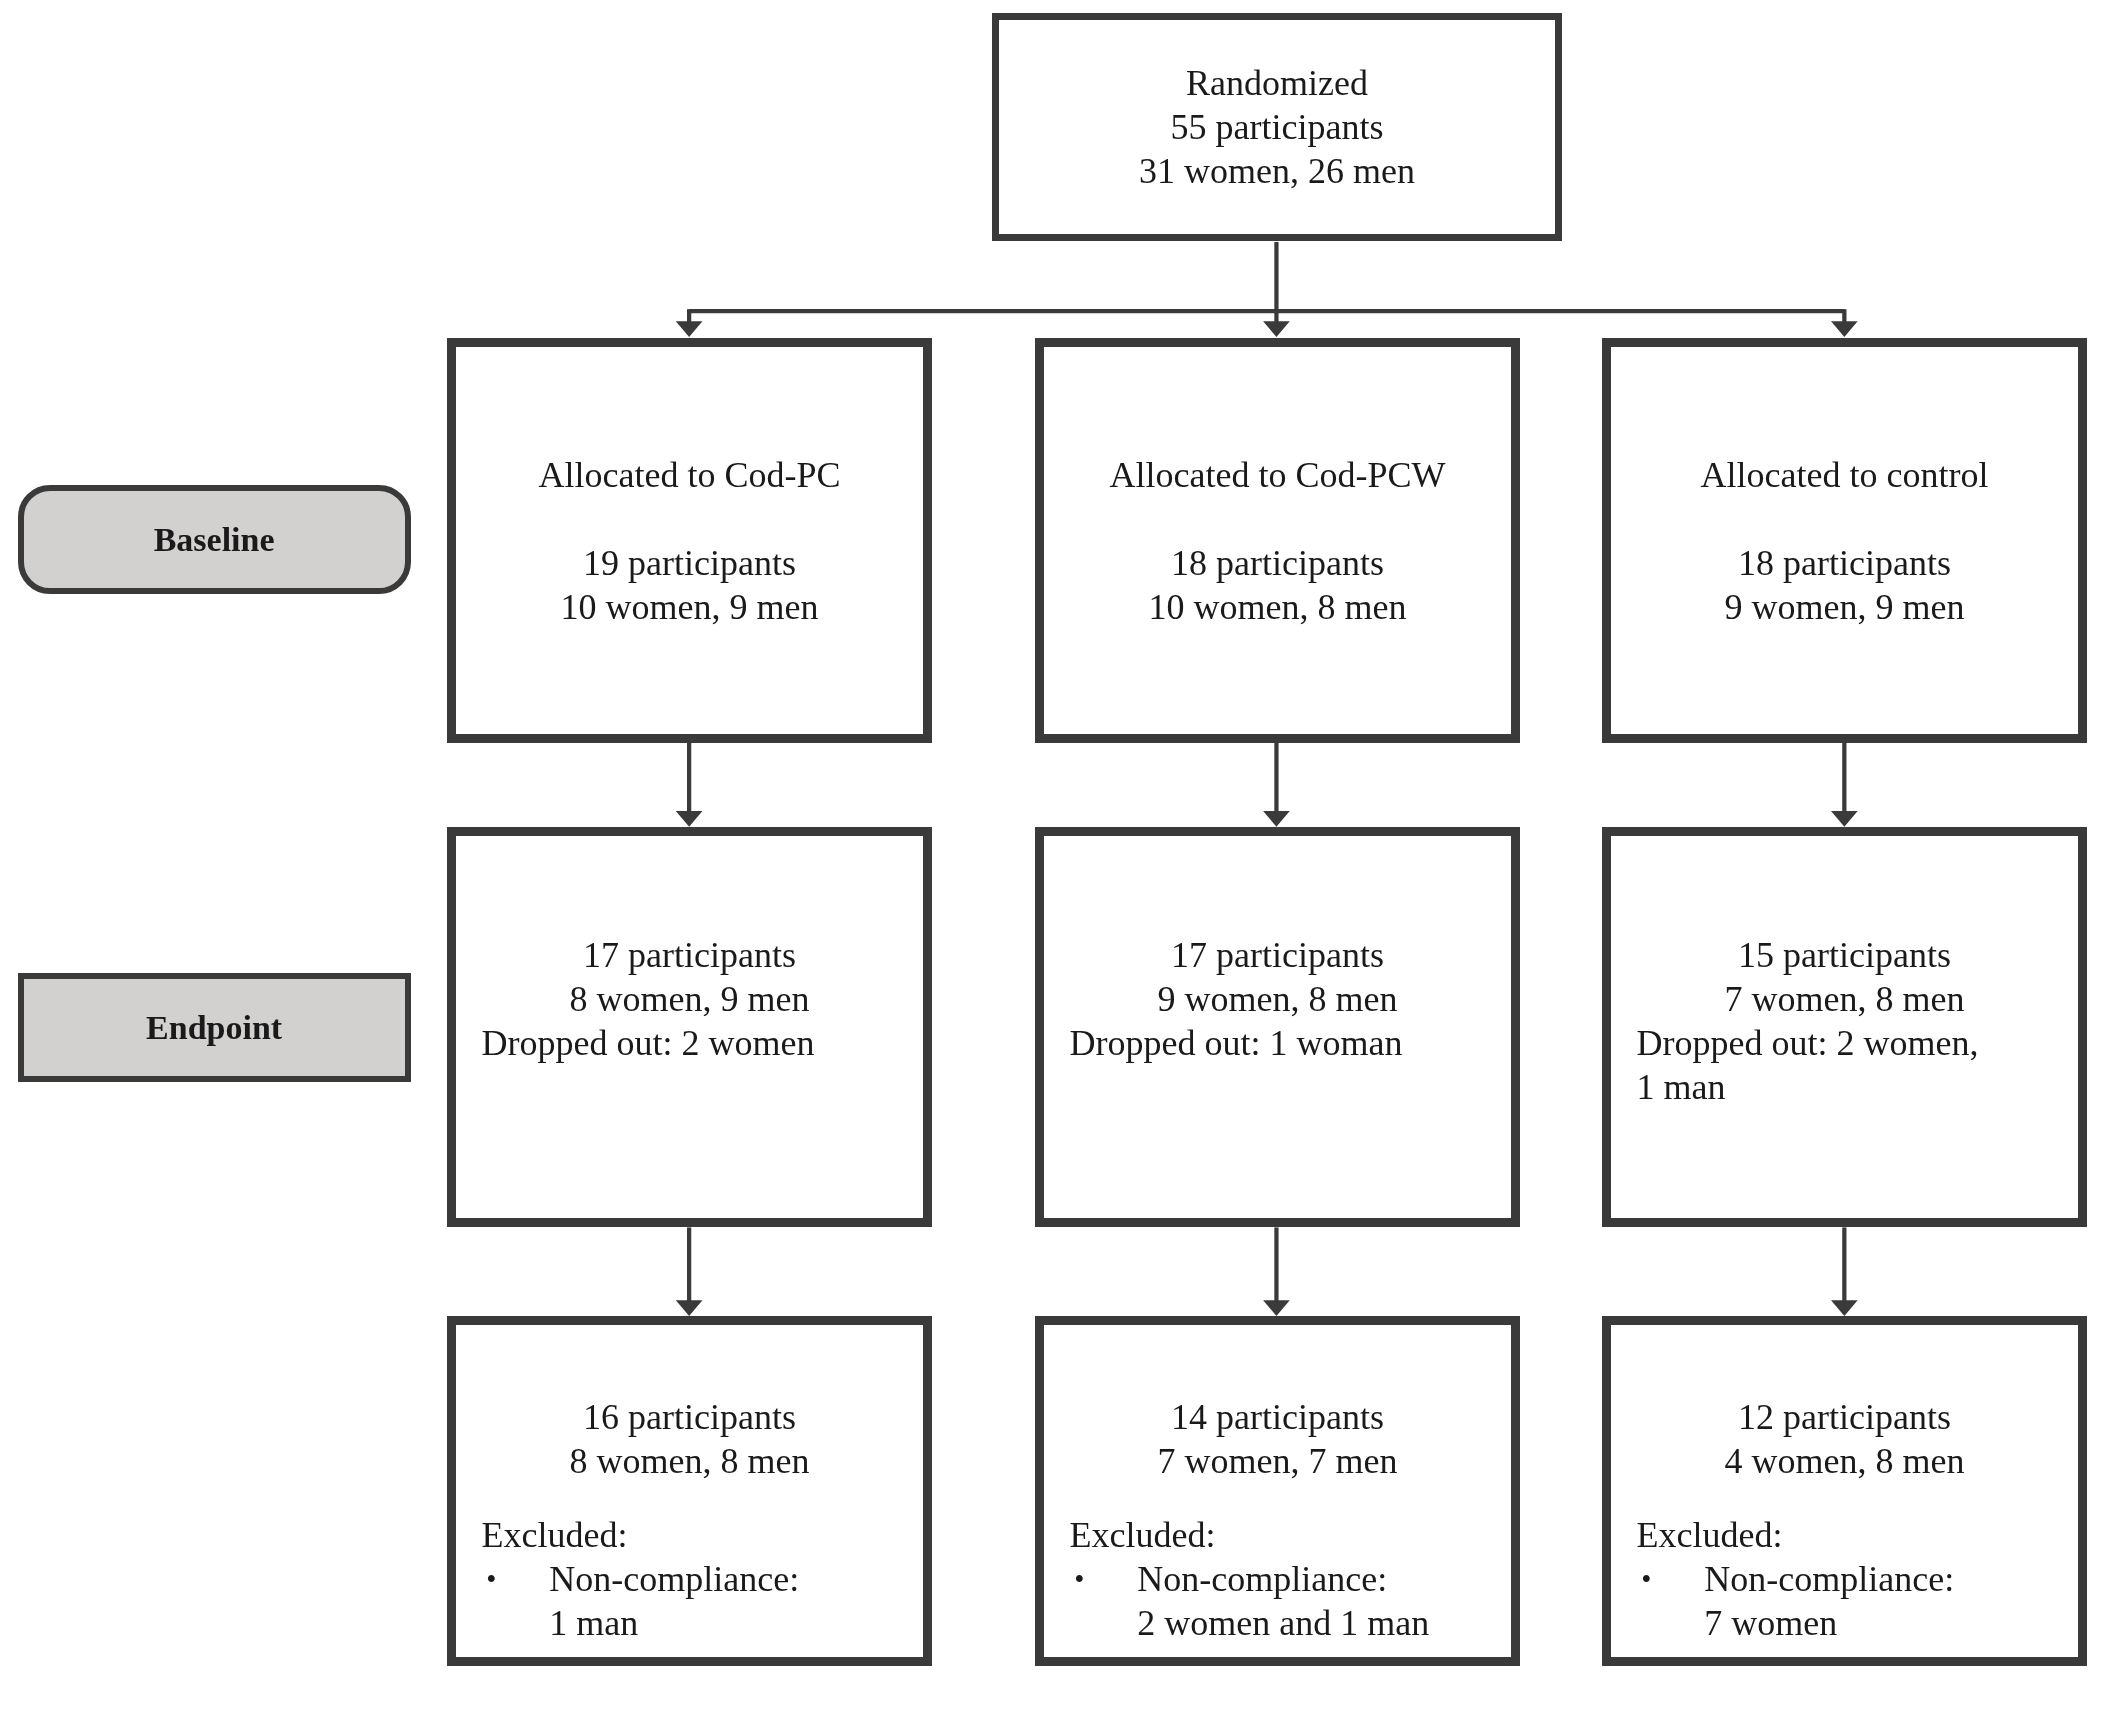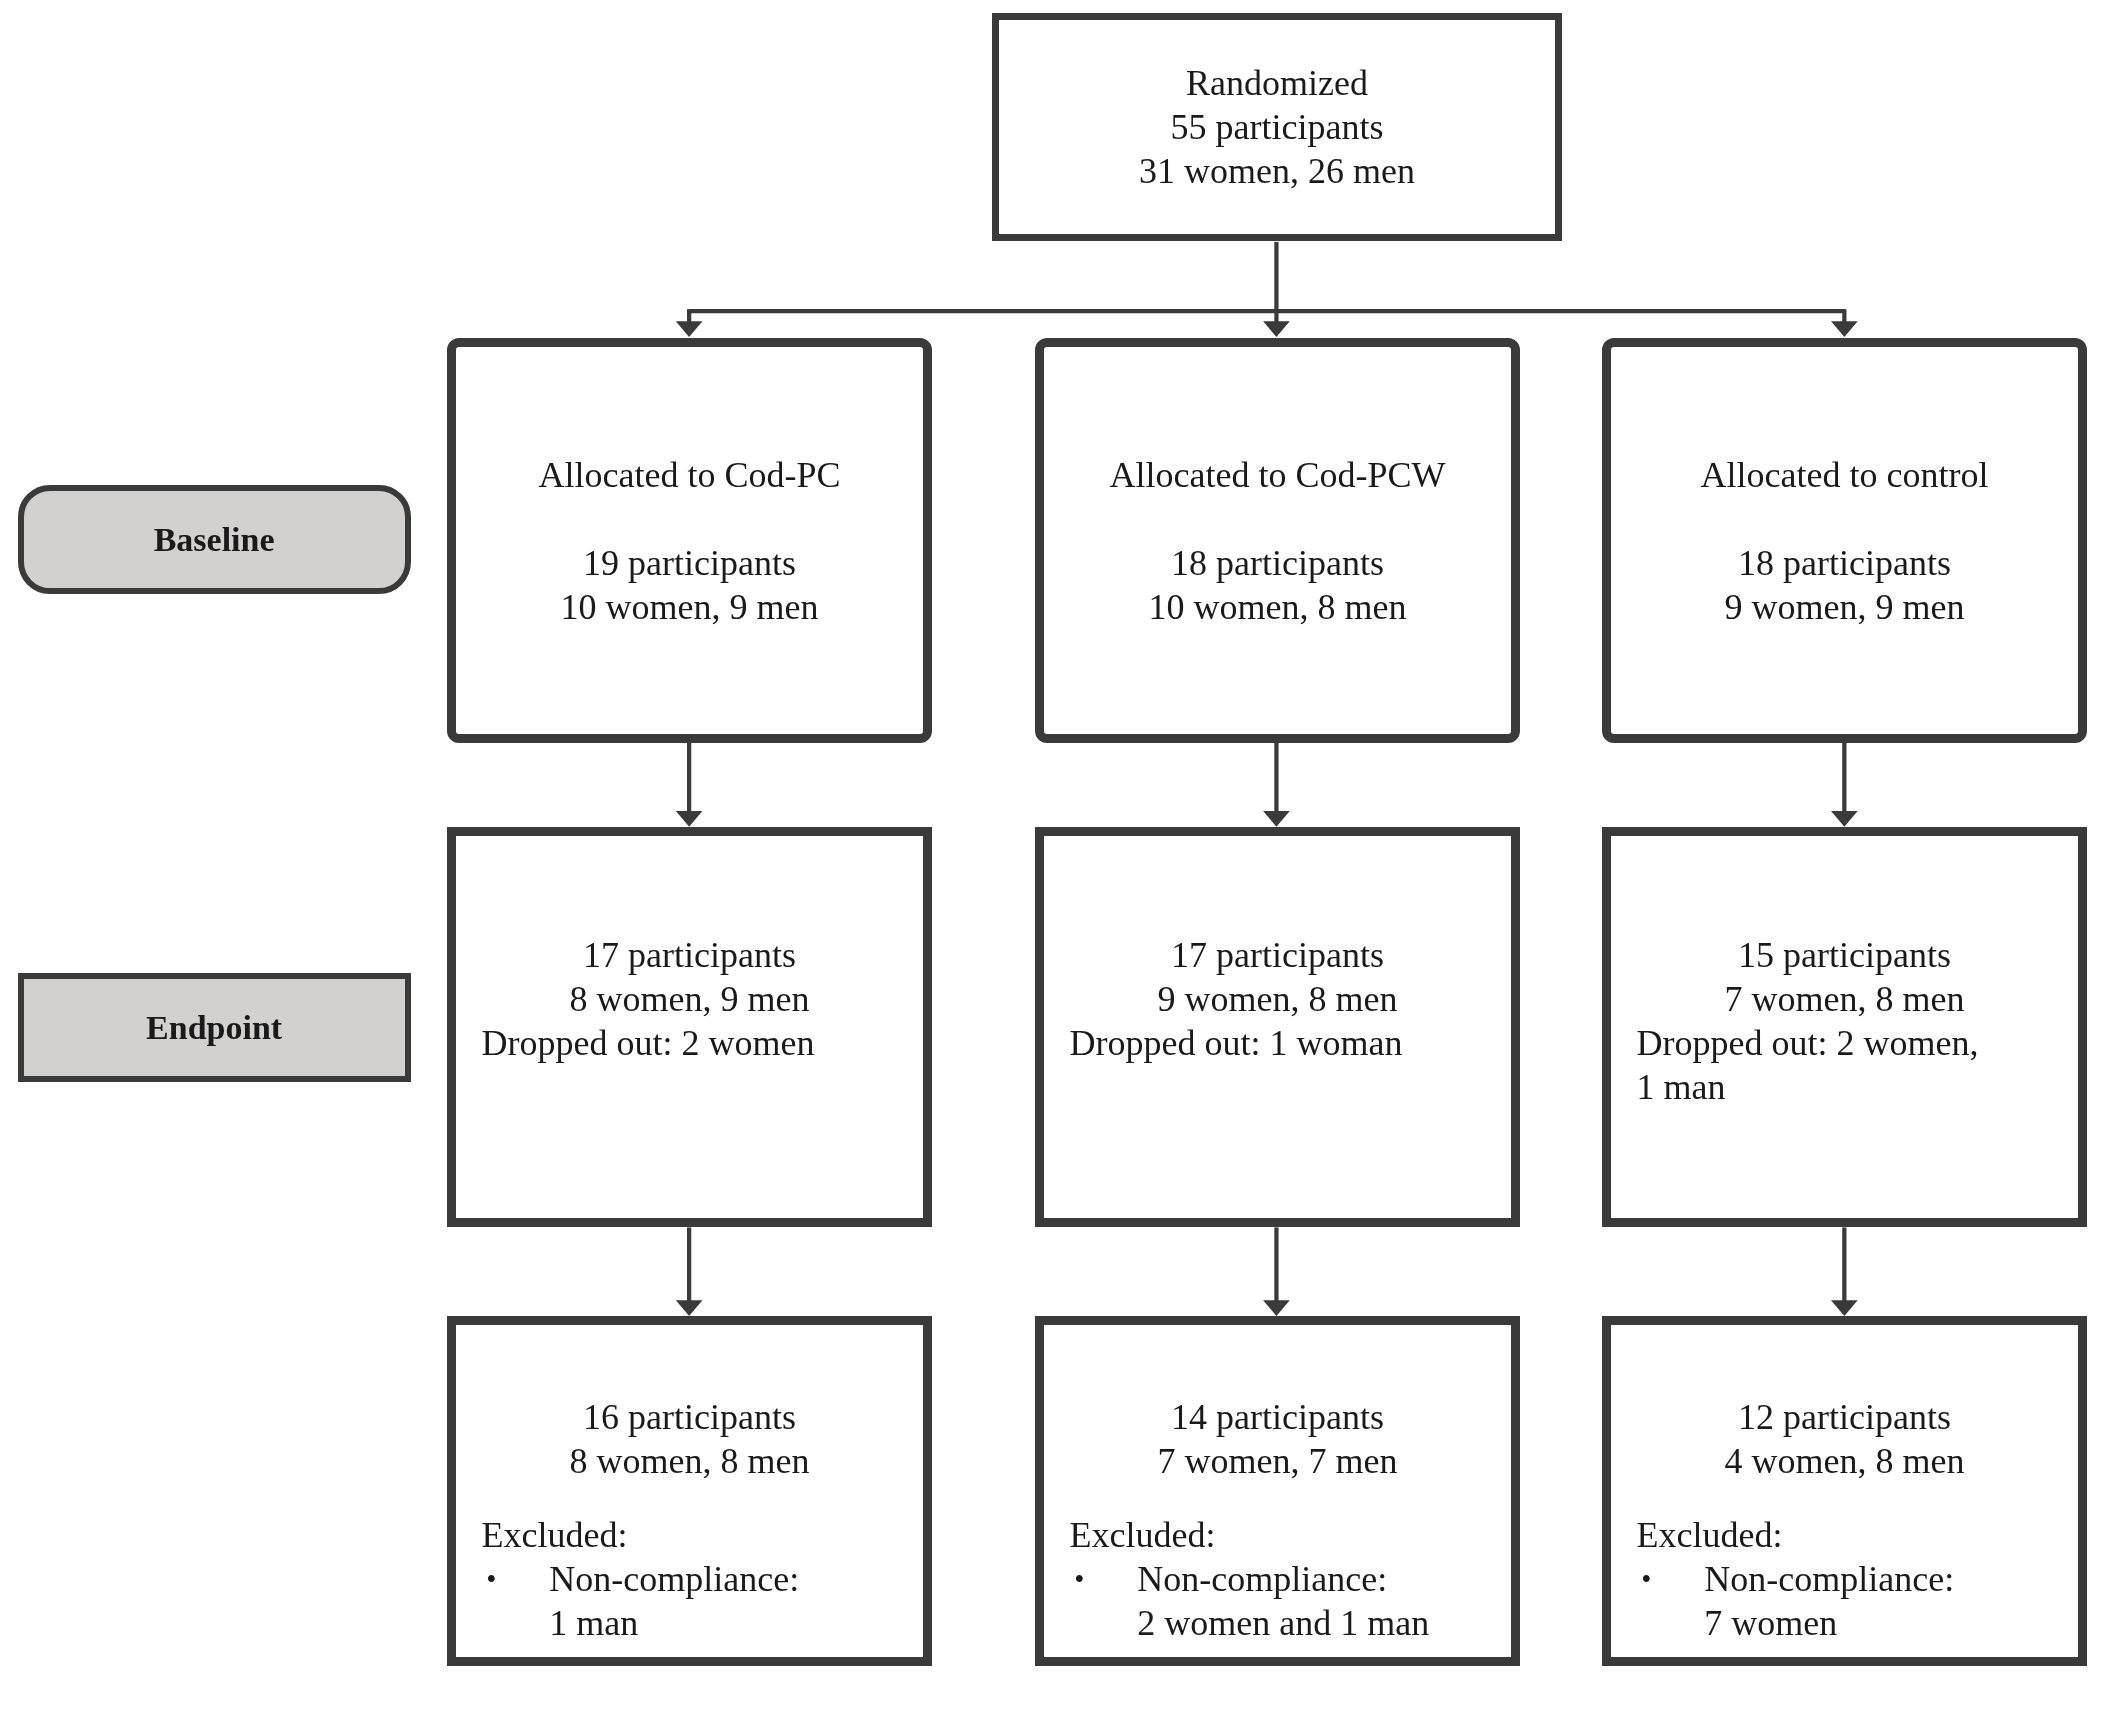--- a/index.html
+++ b/index.html
@@ -30,21 +30,21 @@
     border-width: 7.9px;
     display: flex; flex-direction: column;
     align-items: center; justify-content: center;
     text-align: center;
     font-size: 36px; line-height: 44px;
   }
   .col-box {
     width: 485px;
     font-size: 36px; line-height: 44px;
   }
-  .row1 { top: 338px; height: 405px; border-radius: 12px; }
+  .row1 { top: 338px; height: 405px; }
   .row2 { top: 827px; height: 400px; }
   .row3 { top: 1316px; height: 350px; }
   .col1 { left: 447px; }
   .col2 { left: 1035px; }
   .col3 { left: 1602px; }
 
   .baseline-box {
     display: flex; flex-direction: column;
     align-items: center; justify-content: center;
     text-align: center;

